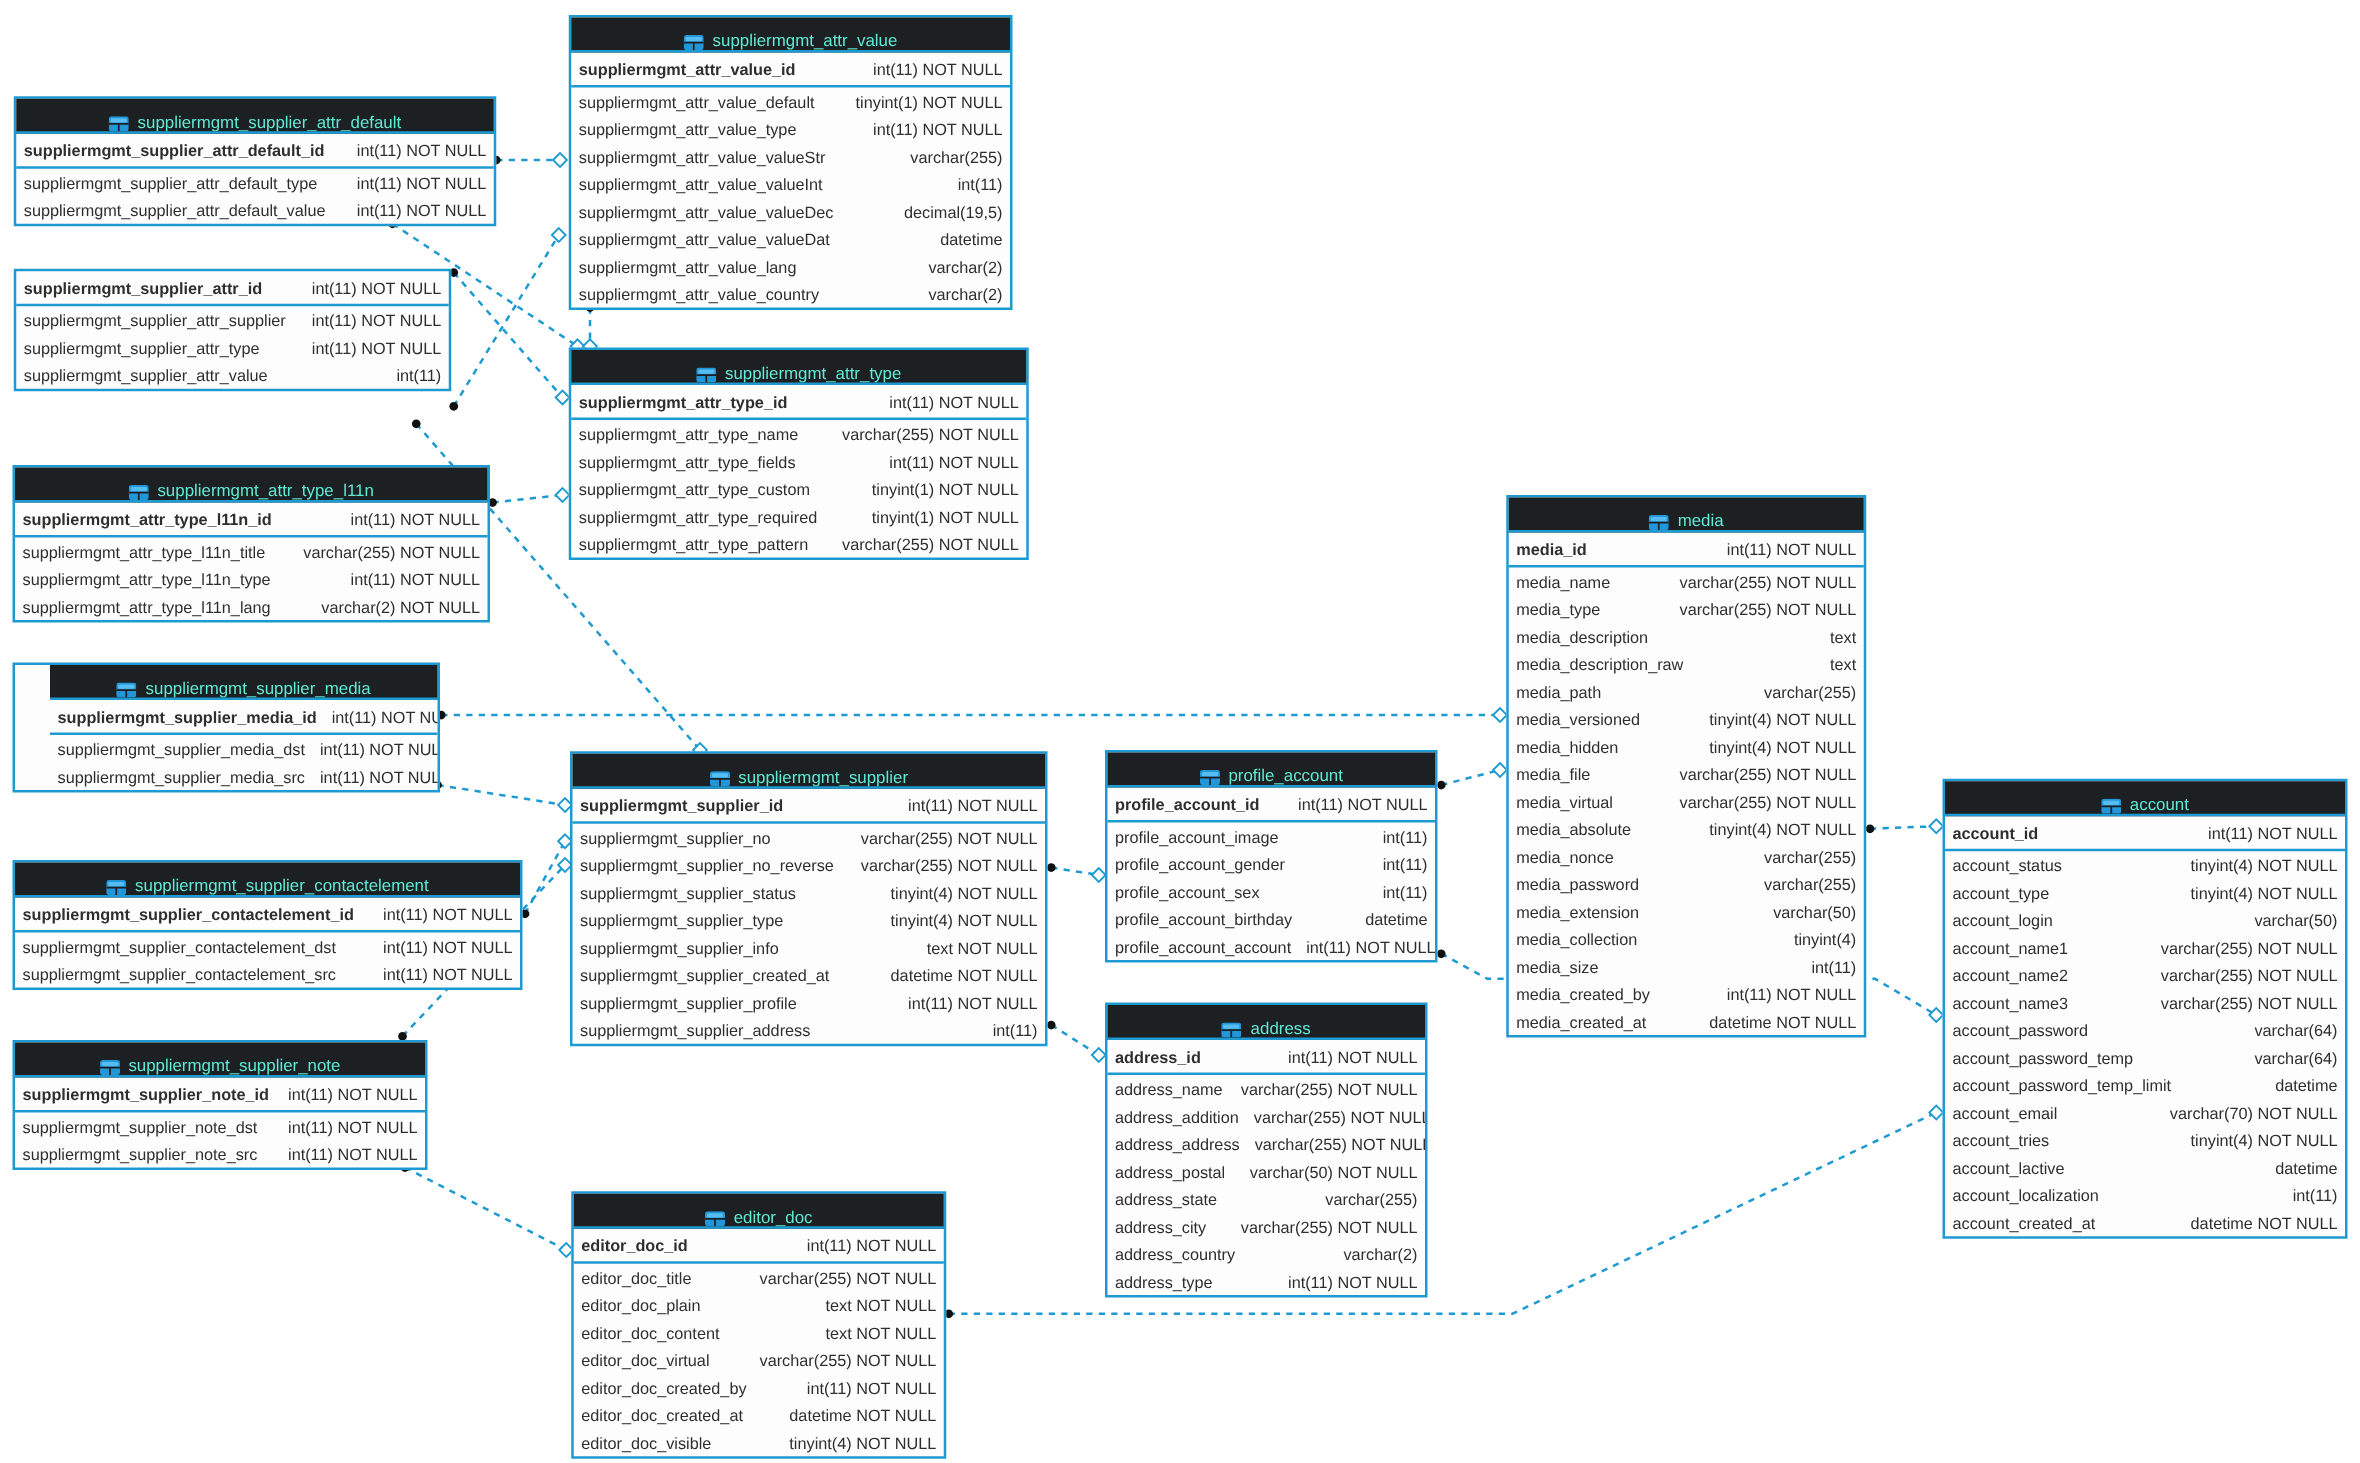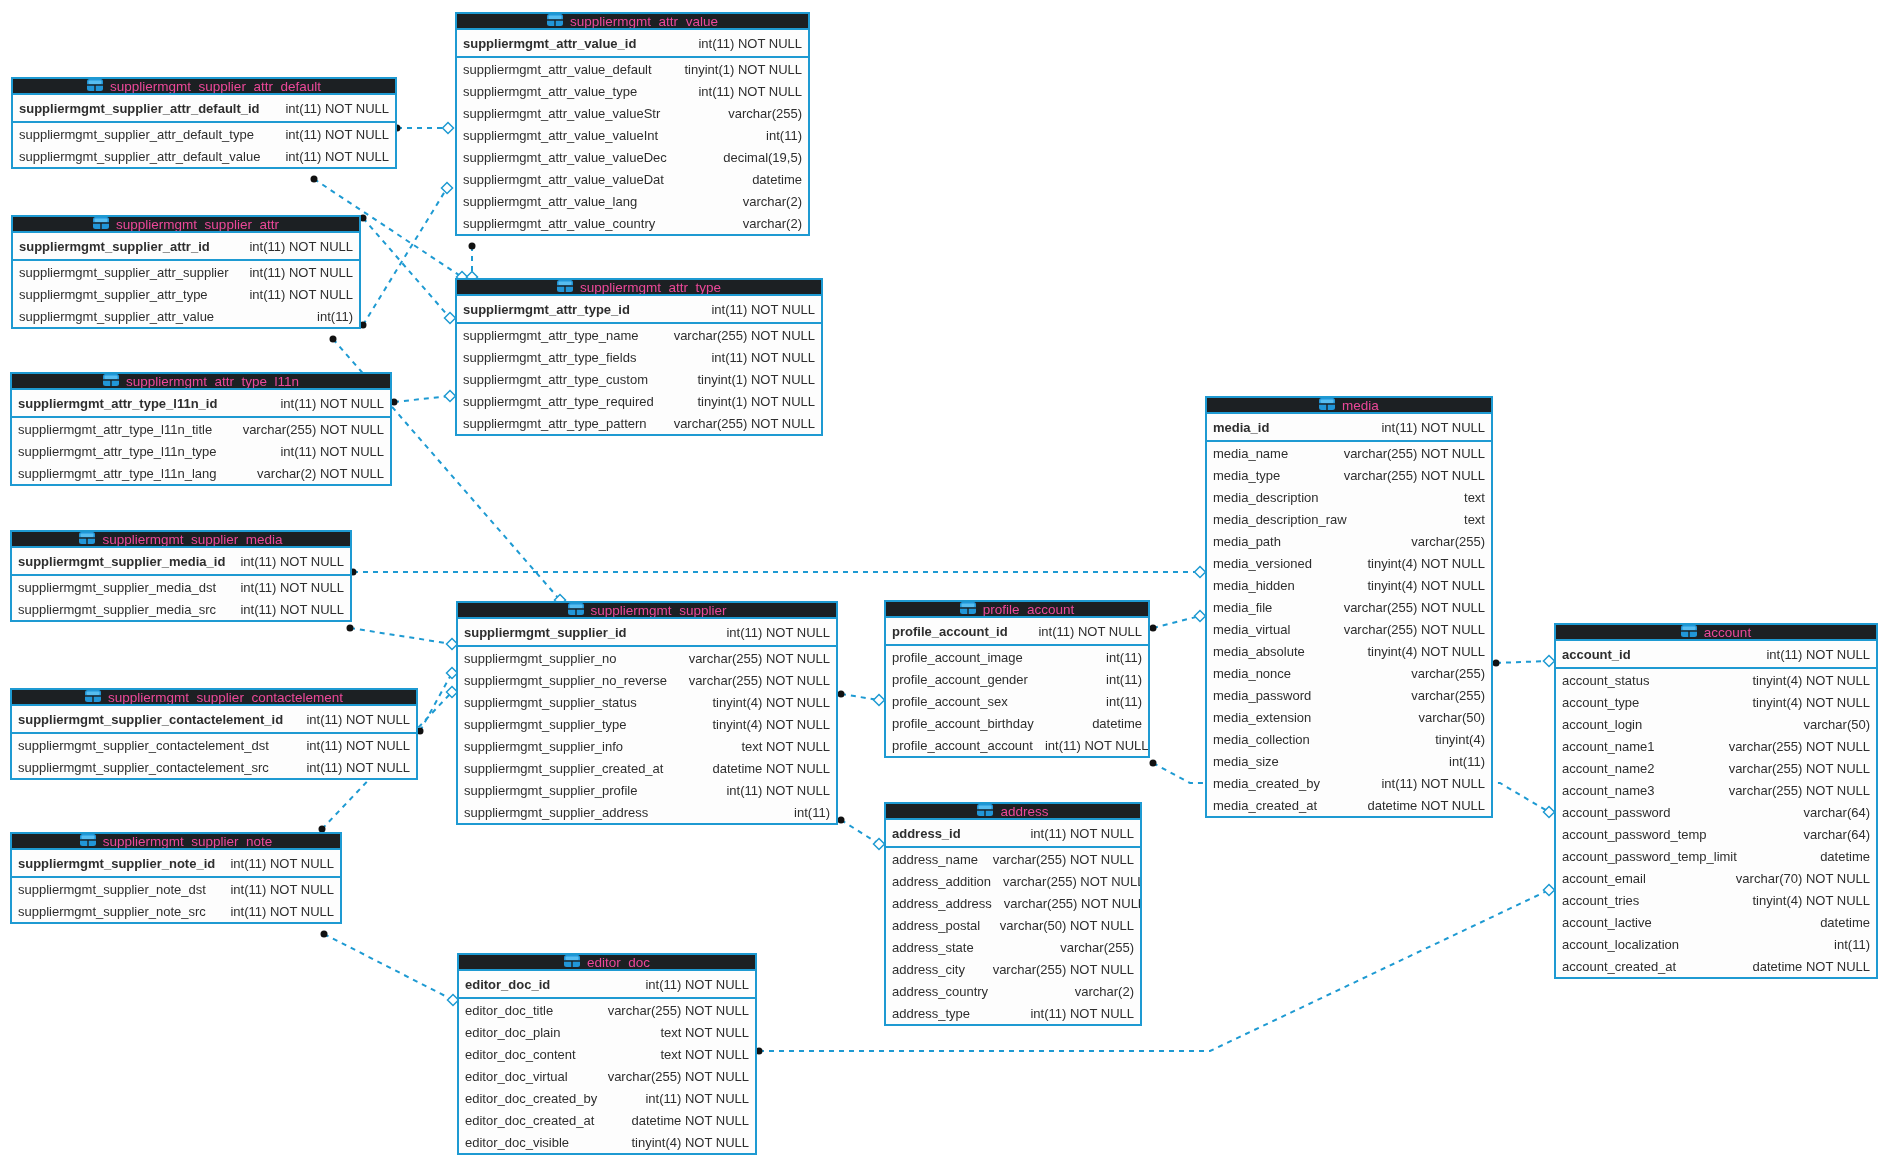--- a/index.html
+++ b/index.html
@@ -1,22 +1,22 @@
 <!DOCTYPE html>
 <html style="--blue: #1e9ad2; --hdr: #1c2023;"><head>
 <meta charset="utf-8">
 <style>
   :root{ --blue:#1e9ad2; --hdr:#1c2023; }
   html,body{ margin:0; padding:0; background:#ffffff; }
   body{ font-family:"Liberation Sans", sans-serif; }
   #canvas{ position:relative; width:1888px; height:1170px; background:#ffffff; overflow:hidden; }
   #links{ position:absolute; left:0; top:0; pointer-events:none; }
   .tbl{ position:absolute; box-sizing:border-box; background:#fdfdfd; border:2px solid var(--blue); }
-  .hdr{ box-sizing:border-box; height:16px; background:var(--hdr); color:#ec4899;
-        display:flex; align-items:flex-start; justify-content:center; gap:7px;
+  .hdr{ box-sizing:border-box; height:28px; background:var(--hdr); color:#5eead4;
+        display:flex; align-items:flex-end; justify-content:center; gap:7px;
         font-size:13.5px; border-bottom:2px solid var(--blue); white-space:nowrap; overflow:hidden;}
   .icon{ display:inline-flex; line-height:0; }
   .row{ box-sizing:border-box; height:22px; display:flex; justify-content:space-between;
         align-items:center; padding:0 6px; font-size:13px; color:#2e2e2e;
         white-space:nowrap; overflow:hidden; }
   .row.pk{ height:28px; border-bottom:2px solid var(--blue); }
   .row.pk .cname{ font-weight:bold; }
   .cname{ margin-right:12px; }
   .ctype{ text-align:right; }
 </style>
@@ -99,31 +99,20 @@
       <div class="row">
         <span class="cname">suppliermgmt_supplier_attr_default_type</span>
         <span class="ctype">int(11) NOT NULL</span>
       </div>
       <div class="row">
         <span class="cname">suppliermgmt_supplier_attr_default_value</span>
         <span class="ctype">int(11) NOT NULL</span>
       </div>
     </div>
     <div class="tbl" style="left: 11px; top: 215px; width: 350px;">
-      <div class="hdr">
-        <span class="icon">
-          <svg width="16" height="12" viewBox="0 0 16 12">
-            <rect x="0" y="0" width="16" height="12" rx="2.5" fill="#2196d8"></rect>
-            <rect x="1.5" y="1.5" width="13" height="3.5" rx="1" fill="#57bdf0"></rect>
-            <line x1="0" y1="6" x2="16" y2="6" stroke="#1c2023" stroke-width="1.4"></line>
-            <line x1="8" y1="6" x2="8" y2="12" stroke="#1c2023" stroke-width="1.4"></line>
-          </svg>
-        </span>
-        <span>suppliermgmt_supplier_attr</span>
-      </div>
       <div class="row pk">
         <span class="cname">suppliermgmt_supplier_attr_id</span>
         <span class="ctype">int(11) NOT NULL</span>
       </div>
       <div class="row">
         <span class="cname">suppliermgmt_supplier_attr_supplier</span>
         <span class="ctype">int(11) NOT NULL</span>
       </div>
       <div class="row">
         <span class="cname">suppliermgmt_supplier_attr_type</span>
@@ -156,21 +145,21 @@
       </div>
       <div class="row">
         <span class="cname">suppliermgmt_attr_type_l11n_type</span>
         <span class="ctype">int(11) NOT NULL</span>
       </div>
       <div class="row">
         <span class="cname">suppliermgmt_attr_type_l11n_lang</span>
         <span class="ctype">varchar(2) NOT NULL</span>
       </div>
     </div>
-    <div class="tbl" style="left: 10px; top: 530px; width: 342px;">
+    <div class="tbl" style="left: 10px; top: 530px; width: 342px; padding-left: 28px;">
       <div class="hdr">
         <span class="icon">
           <svg width="16" height="12" viewBox="0 0 16 12">
             <rect x="0" y="0" width="16" height="12" rx="2.5" fill="#2196d8"></rect>
             <rect x="1.5" y="1.5" width="13" height="3.5" rx="1" fill="#57bdf0"></rect>
             <line x1="0" y1="6" x2="16" y2="6" stroke="#1c2023" stroke-width="1.4"></line>
             <line x1="8" y1="6" x2="8" y2="12" stroke="#1c2023" stroke-width="1.4"></line>
           </svg>
         </span>
         <span>suppliermgmt_supplier_media</span>

